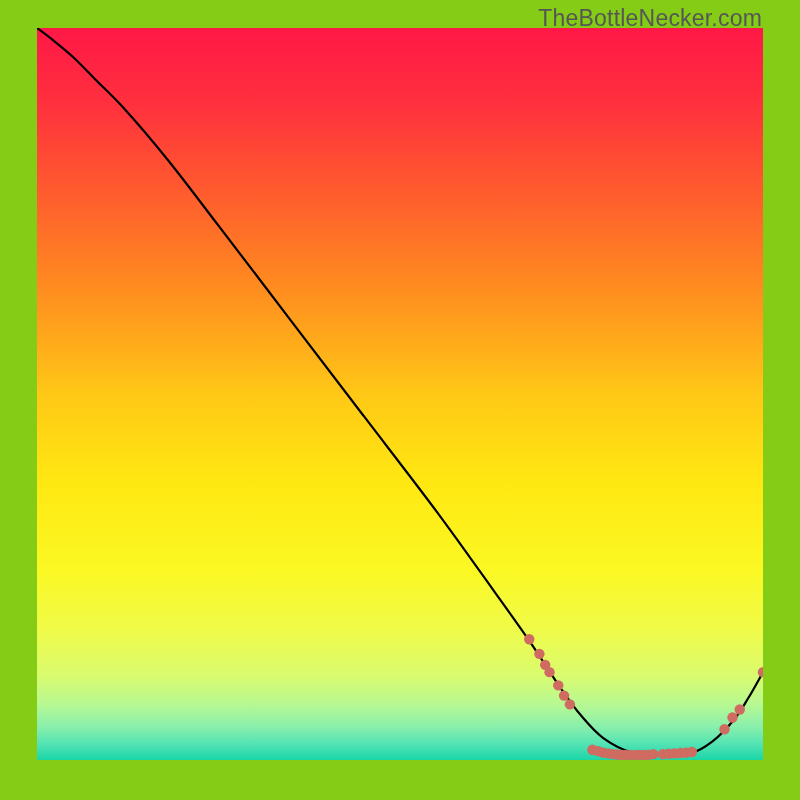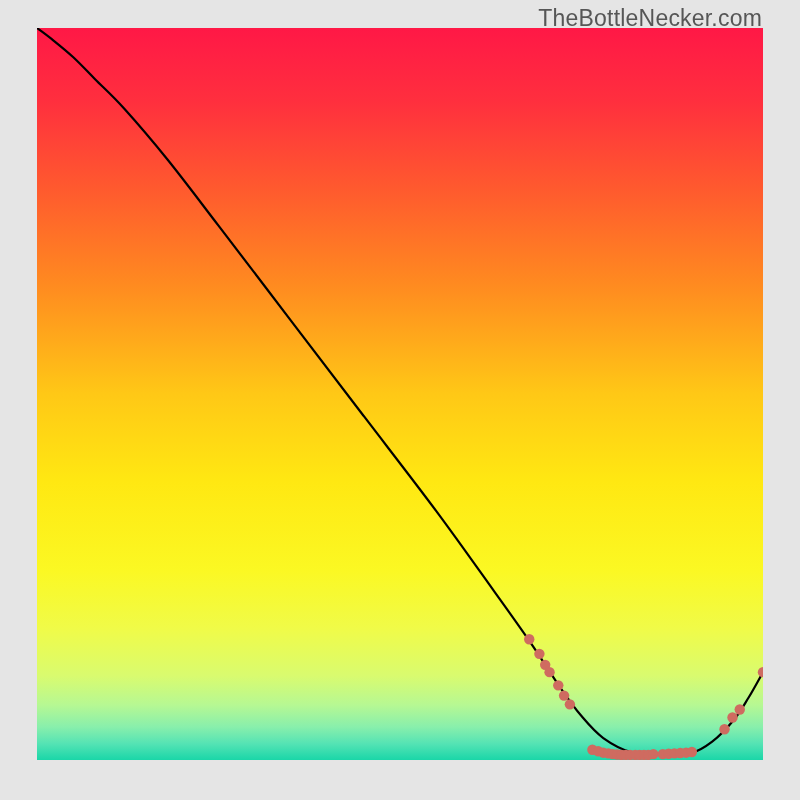--- a/index.html
+++ b/index.html
@@ -9,21 +9,21 @@
     height: 800px;
     background: #000;
     overflow: hidden;
   }
   .frame {
     position: absolute;
     left: 0;
     top: 0;
     width: 800px;
     height: 800px;
-    background: #e5e5e5;
+    background: #84cc16;
   }
   .plot {
     position: absolute;
     left: 37px;
     top: 28px;
     width: 726px;
     height: 732px;
   }
   .watermark {
     position: absolute;

